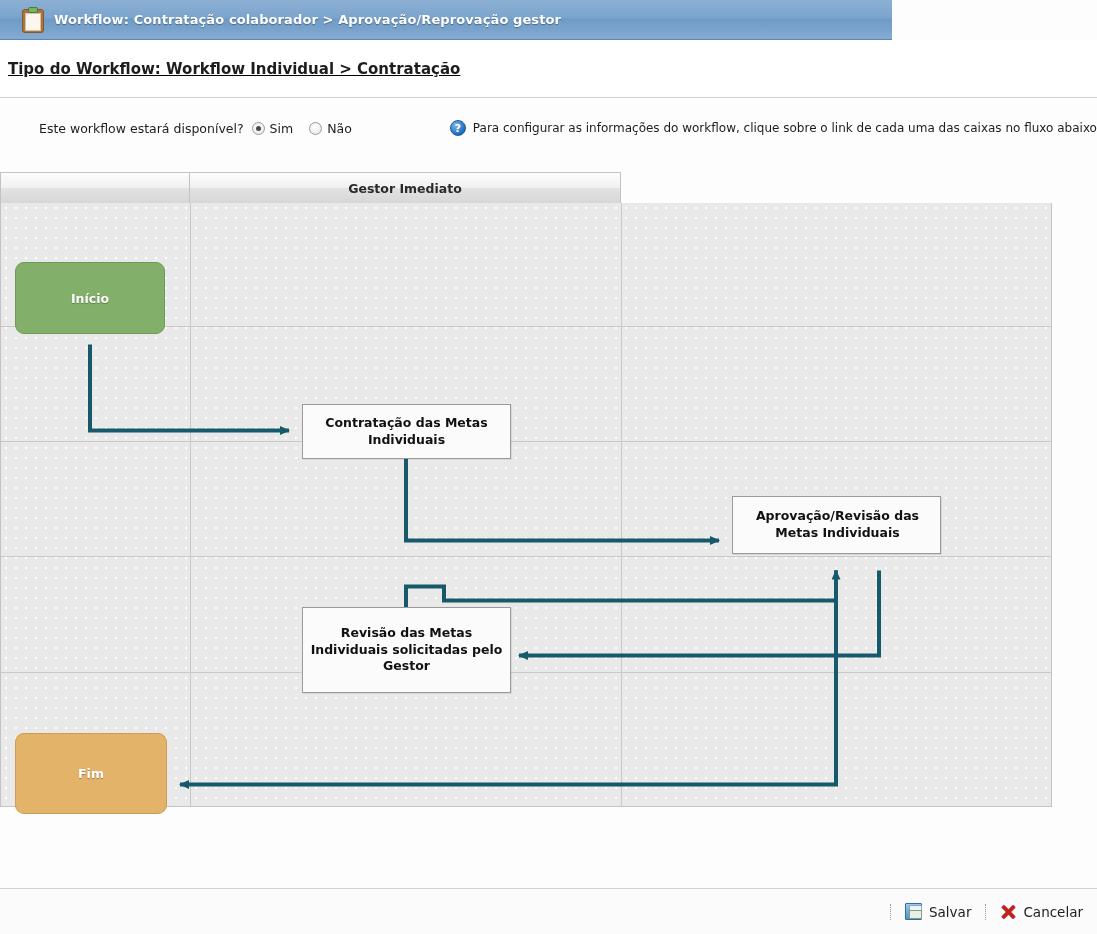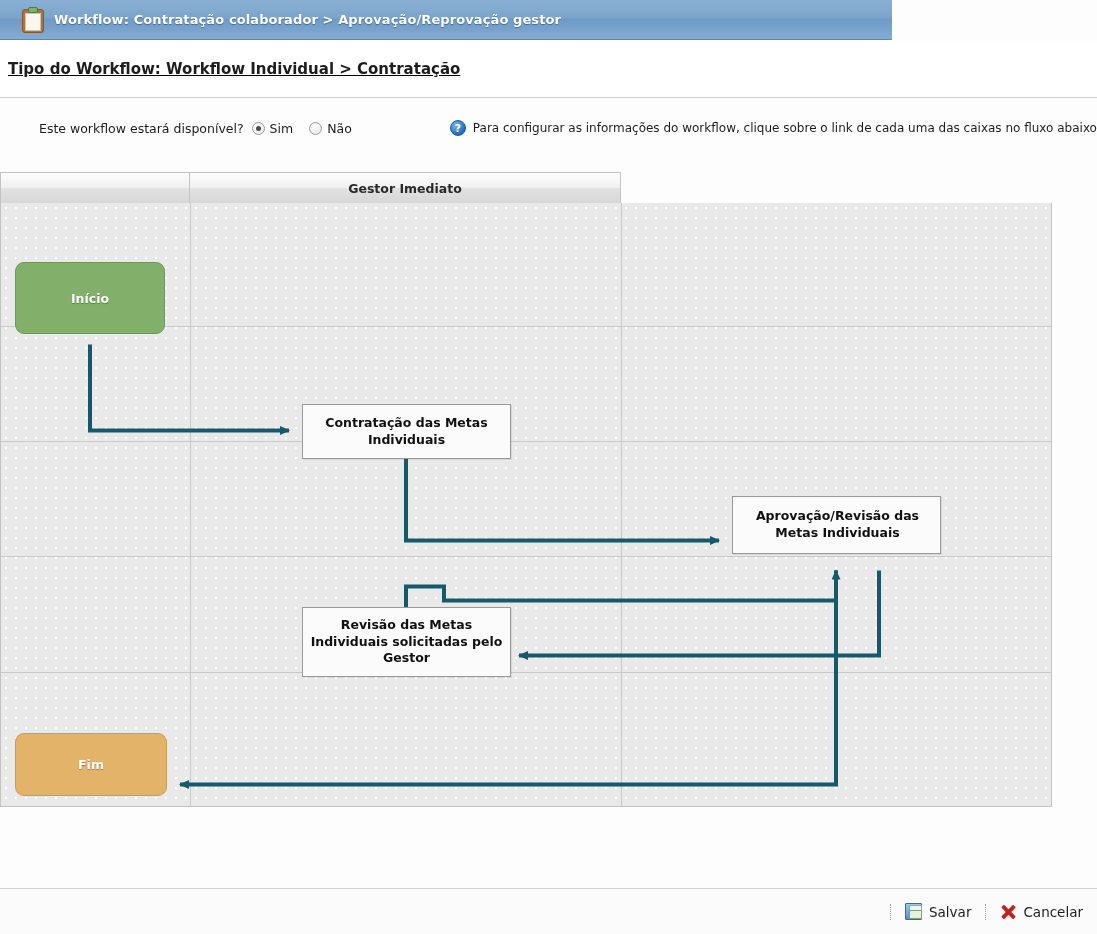--- a/index.html
+++ b/index.html
@@ -290,25 +290,25 @@
       </div>
 
       <div class="node node-task" style="left:301px; top:201px; width:209px; height:55px;">
         <span>Contratação das Metas Individuais</span>
       </div>
 
       <div class="node node-task" style="left:731px; top:293px; width:209px; height:58px;padding-left:8px;">
         <span>Aprovação/Revisão das Metas Individuais</span>
       </div>
 
-      <div class="node node-task" style="left:301px; top:404px; width:209px; height:70px;justify-content:center;">
+      <div class="node node-task" style="left:301px; top:404px; width:209px; height:86px;justify-content:center;">
         <span>Revisão das Metas Individuais solicitadas pelo Gestor</span>
       </div>
 
-      <div class="node node-terminal node-end" style="left:14px; top:530px; width:152px; height:63px;">
+      <div class="node node-terminal node-end" style="left:14px; top:530px; width:152px; height:81px;">
         <span>Fim</span>
       </div>
     </div>
   </div>
 
   <div class="footer">
     <span class="sep"></span>
     <span class="fbtn">
       <span class="save-icon"></span>
       <span class="lbl">Salvar</span>

